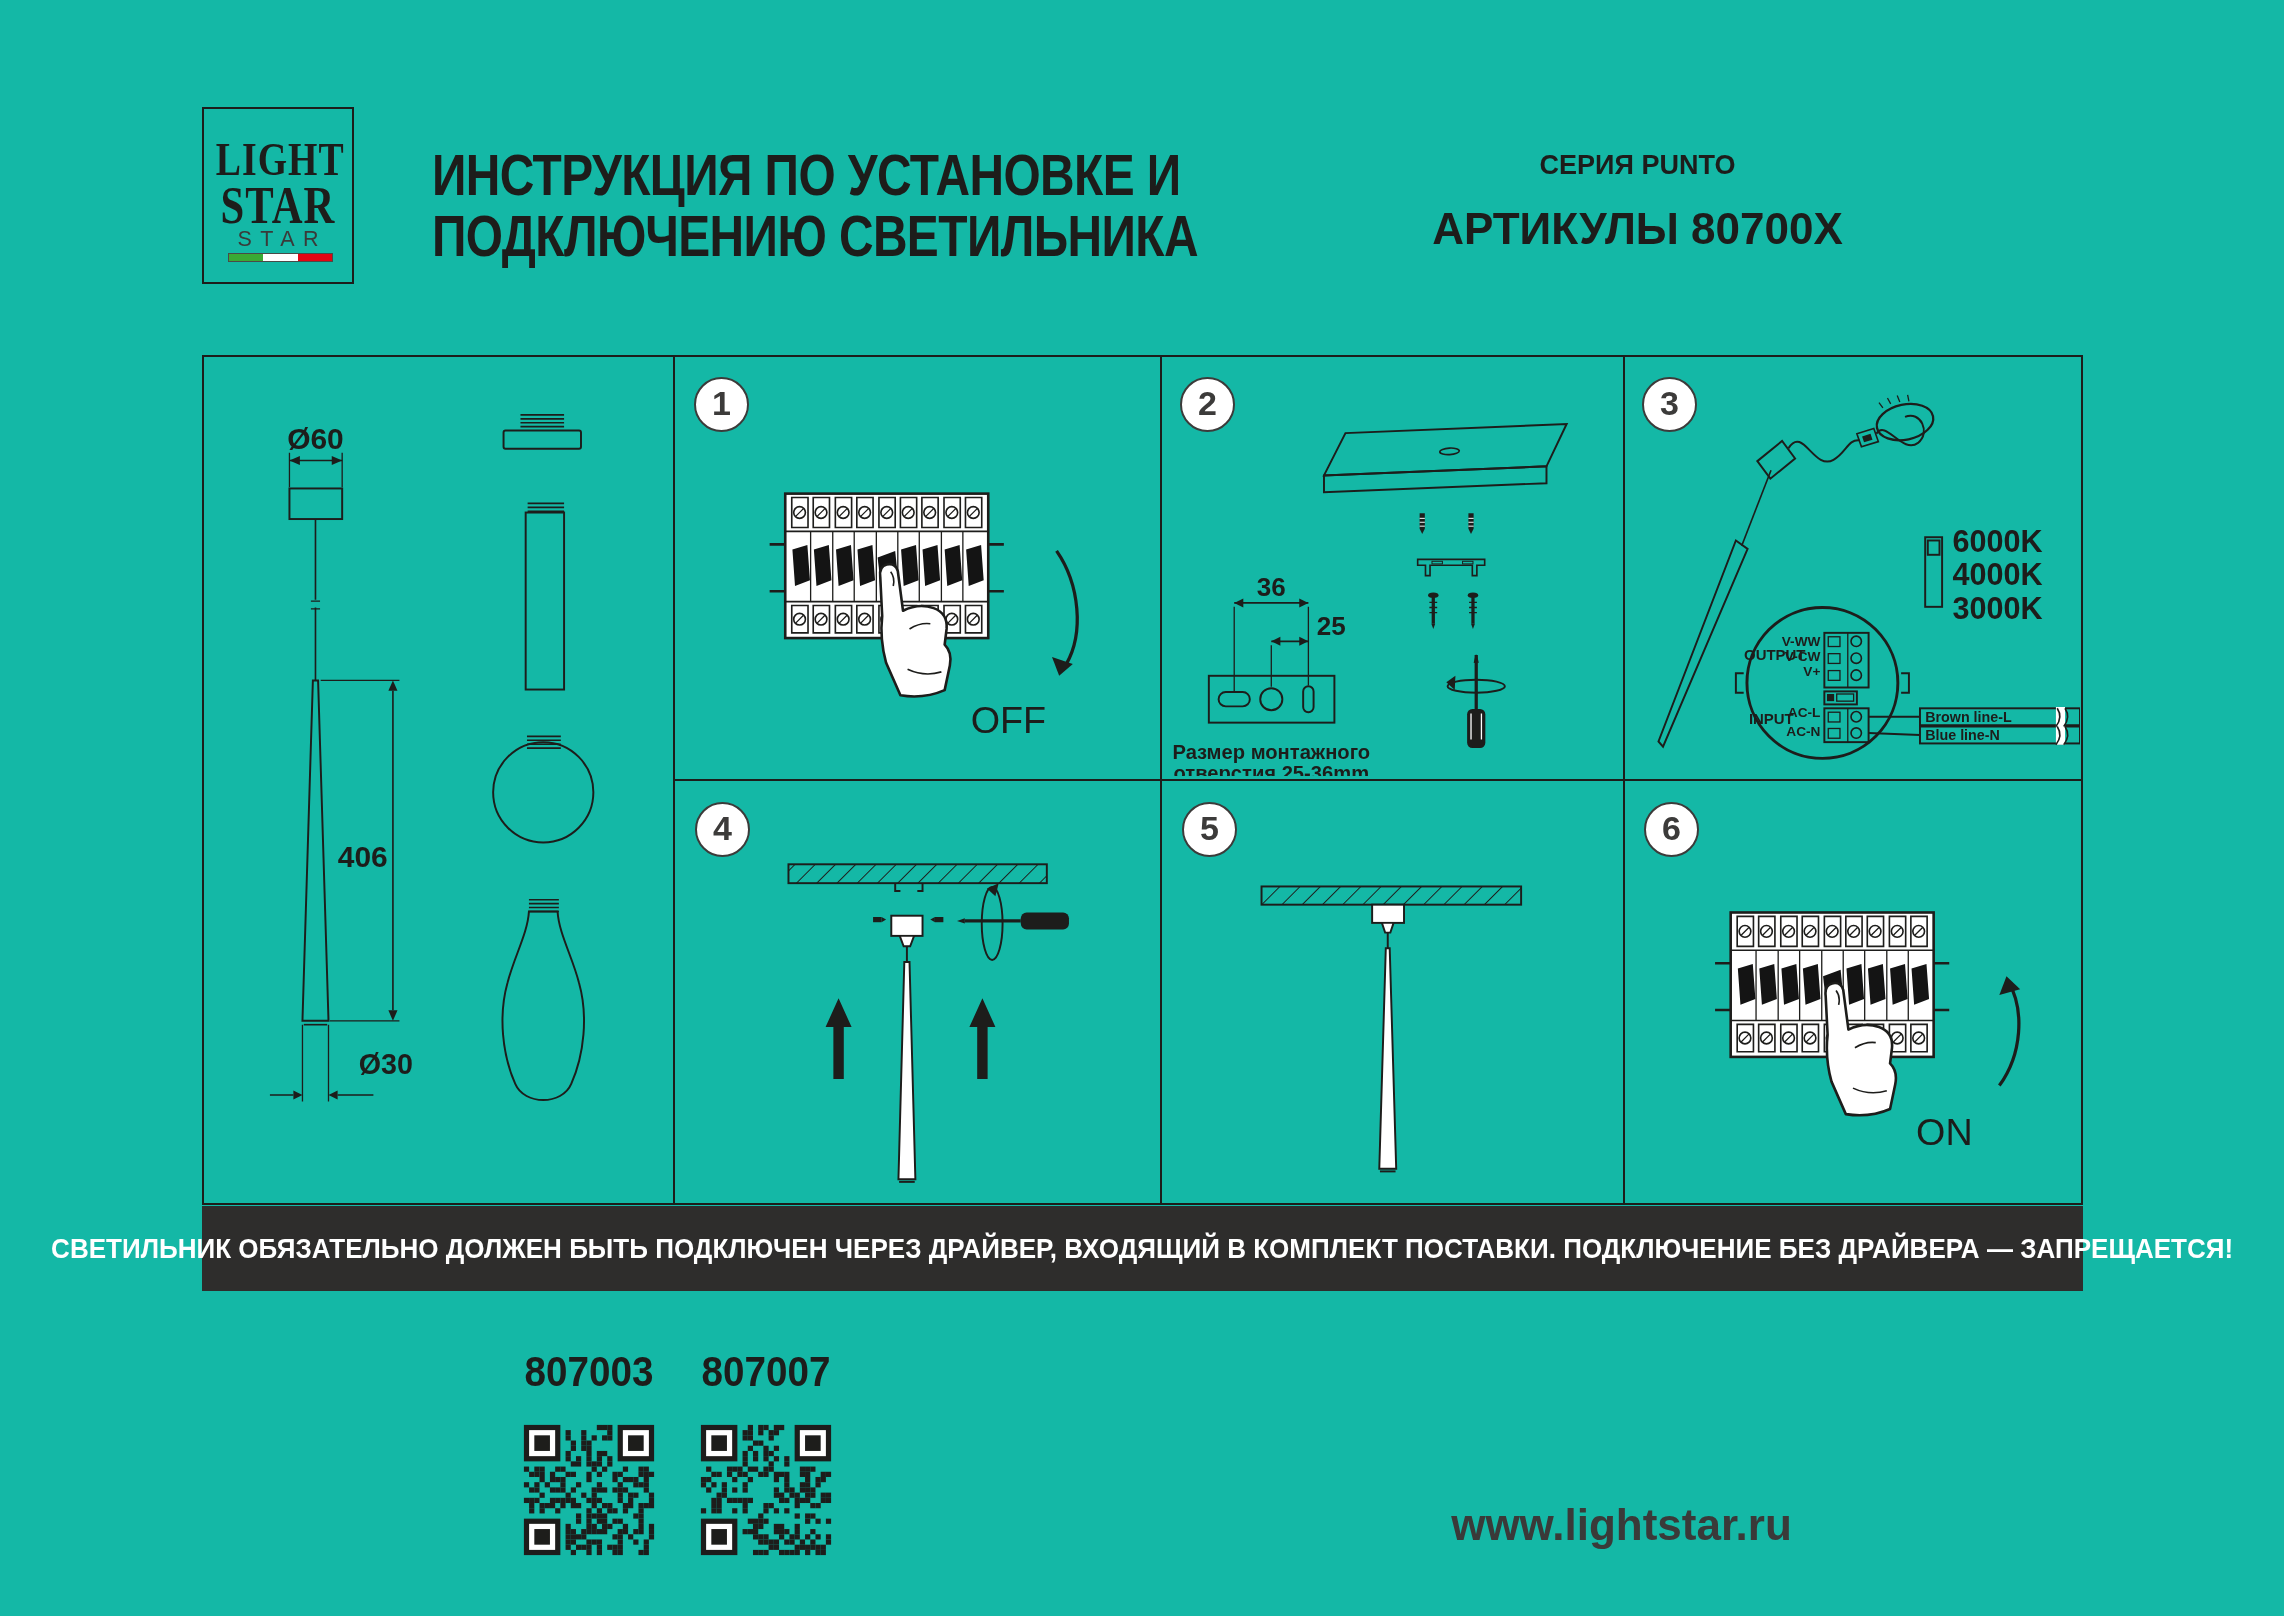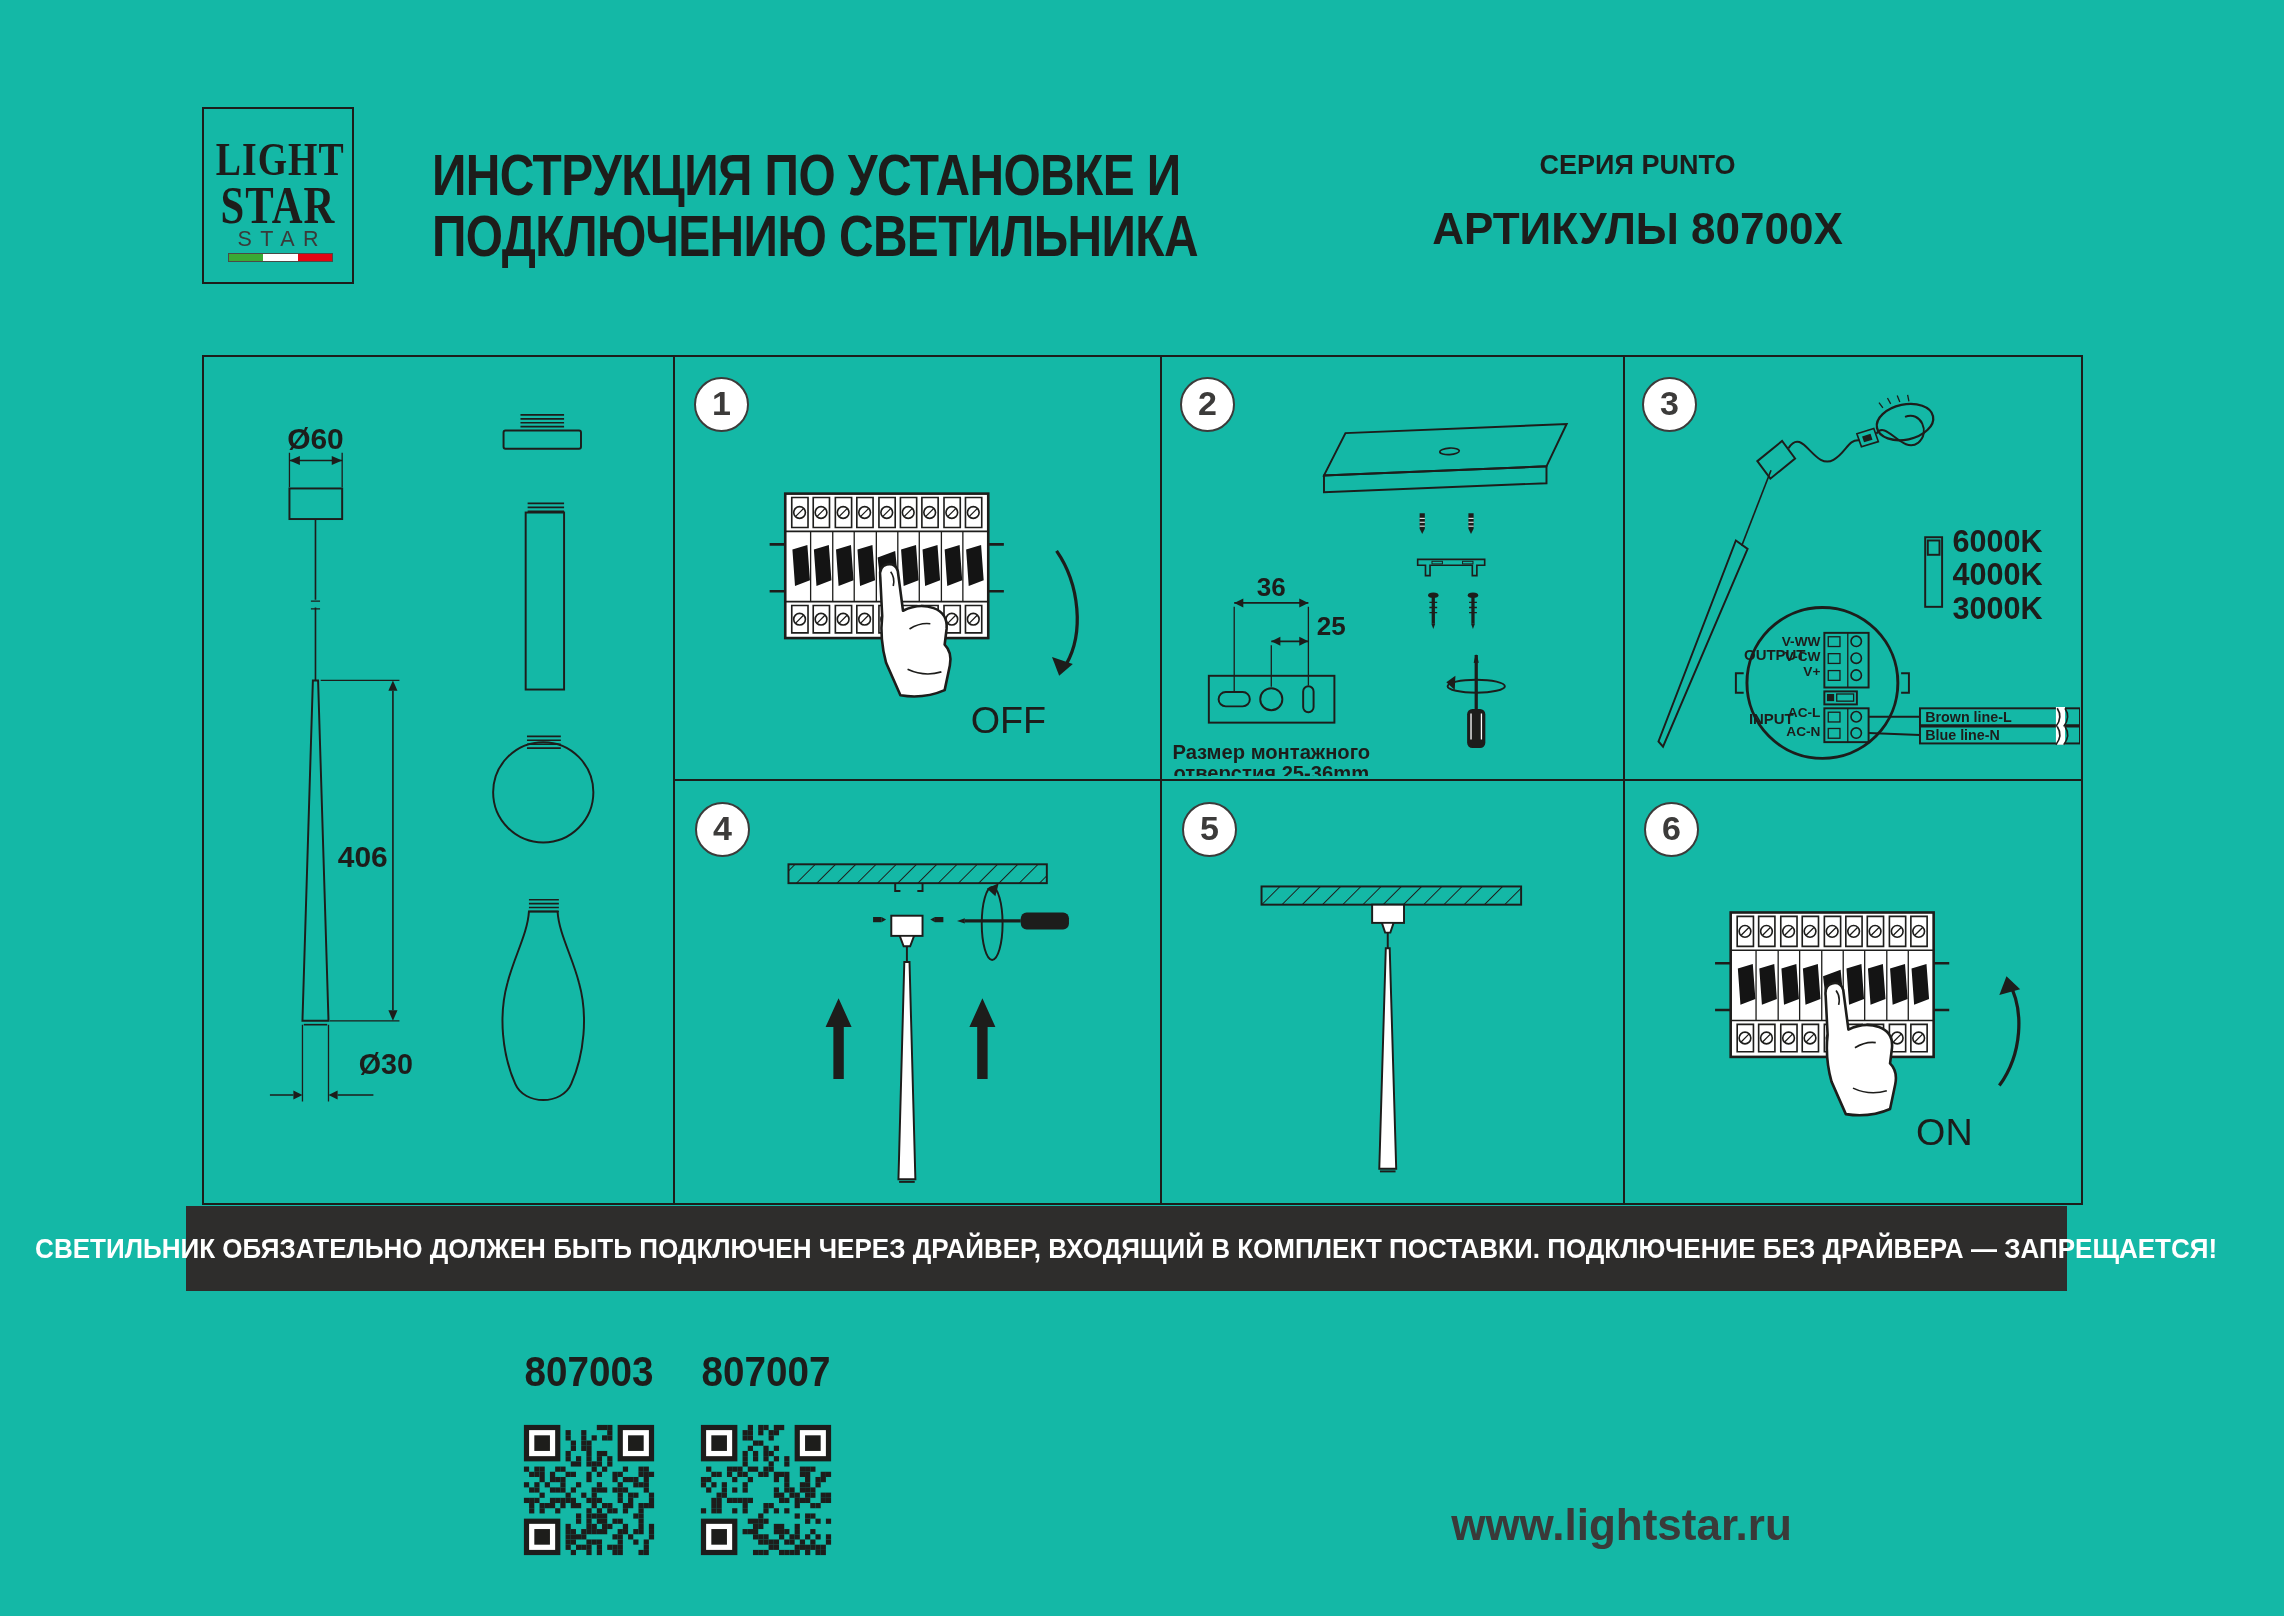--- a/index.html
+++ b/index.html
@@ -16,21 +16,21 @@
               letter-spacing:8.5px;color:#3a3a39;text-indent:8.5px;}
   .flag{left:228px;top:253px;width:105px;height:9px;border:0.7px solid #4a4a48;display:flex;box-sizing:border-box;}
   .flag span{flex:1;}
   .title-line{left:432px;width:912px;font-weight:bold;font-size:57px;line-height:60px;letter-spacing:-0.7px;
               transform:scaleX(.84);transform-origin:left top;white-space:nowrap;}
   .hdr-right{left:1413px;width:449px;text-align:center;font-weight:bold;white-space:nowrap;}
   
   .tbl-border{left:202px;top:355px;width:1881px;height:850px;border:2px solid var(--c-ink);box-sizing:border-box;}
   .vline{top:355px;width:2px;height:850px;background:var(--c-ink);}
   .hline{left:673px;top:779px;width:1410px;height:2px;background:var(--c-ink);}
-  .warnbar{left:186px;top:1206px;width:1881px;height:85px;background:var(--c-warning_bg,#2e2d2c);
+  .warnbar{left:202px;top:1206px;width:1881px;height:85px;background:var(--c-warning_bg,#2e2d2c);
            display:flex;align-items:center;justify-content:center;}
   .warnbar span{color:#fff;font-weight:bold;font-size:28px;white-space:nowrap;transform:scaleX(.93);}
   
   .badge{width:55px;height:55px;border:2.6px solid #3c3b3a;border-radius:50%;box-sizing:border-box;
          text-align:center;line-height:49px;font-size:34px;font-weight:bold;color:#3c3b3a;background:#fff;}
   
   .art{top:1348px;width:150px;text-align:center;font-weight:bold;font-size:42px;transform:scaleX(.92);}
   .site{left:1387px;top:1500px;width:469px;text-align:center;font-weight:bold;font-size:44px;color:#3a3a39;}
   svg{color:var(--c-ink,#1d1d1b);}
   svg text{font-family:"Liberation Sans",sans-serif;font-weight:bold;fill:var(--c-ink,#1d1d1b);}

